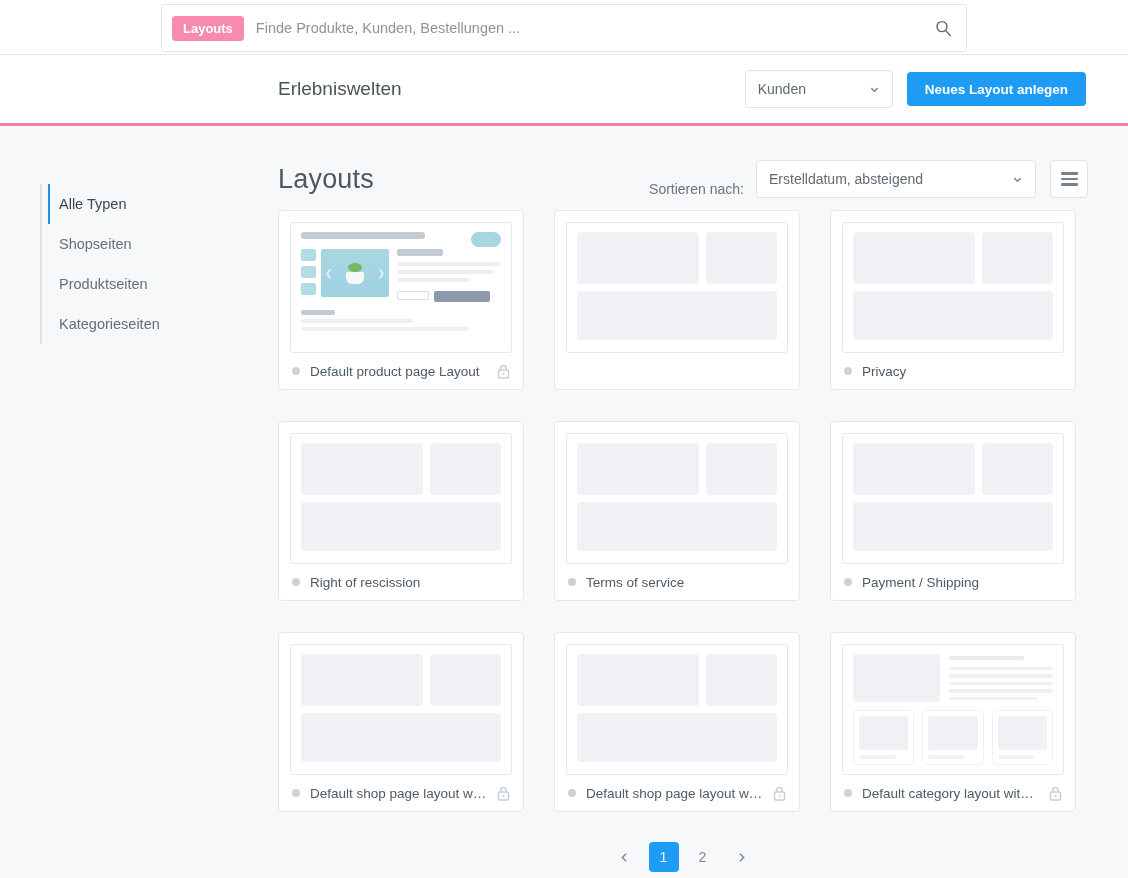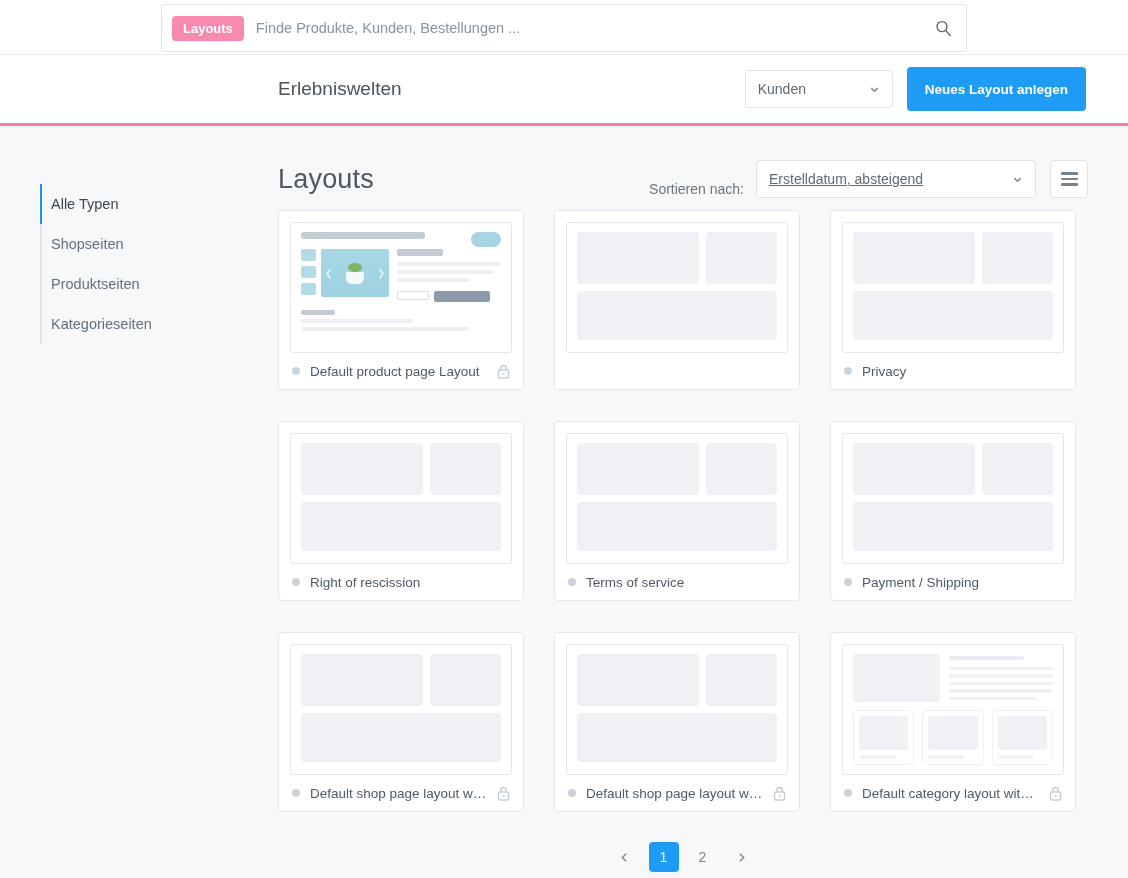--- a/index.html
+++ b/index.html
@@ -74,21 +74,21 @@
     background: #fff;
     display: flex;
     align-items: center;
     justify-content: space-between;
     padding: 0 12px;
     font-size: 14px;
     color: #5f6a73;
     margin-right: 14px;
   }
   .btn-primary {
-    height: 44px;
+    height: 34px;
     background: #1e9bf5;
     color: #fff;
     border: none;
     border-radius: 4px;
     padding: 0 18px;
     font-size: 13.5px;
     font-weight: bold;
     font-family: "Liberation Sans", sans-serif;
     cursor: pointer;
     white-space: nowrap;
@@ -100,21 +100,21 @@
   
   .content-wrap { display: flex; height: 751px; }
 
   .sidebar {
     width: 278px;
     padding-top: 58px;
     padding-left: 40px;
   }
   .sidebar-nav {
     border-left: 2px solid #dfe3e8;
-    padding-left: 0;
+    padding-left: 8px;
   }
   .sidebar-item {
     height: 40px;
     display: flex;
     align-items: center;
     padding-left: 9px;
     font-size: 14.5px;
     color: #64707a;
     cursor: pointer;
     margin-left: -2px;
@@ -149,21 +149,20 @@
     height: 38px;
     border: 1px solid #dde3e8;
     border-radius: 4px;
     background: #fff;
     display: flex;
     align-items: center;
     justify-content: space-between;
     padding: 0 12px;
     font-size: 14px;
     color: #5f6a73;
-    text-decoration: underline;
   }
   .view-toggle {
     width: 38px;
     height: 38px;
     margin-left: 14px;
     border: 1px solid #dde3e8;
     border-radius: 4px;
     background: #fff;
     display: flex;
     flex-direction: column;

